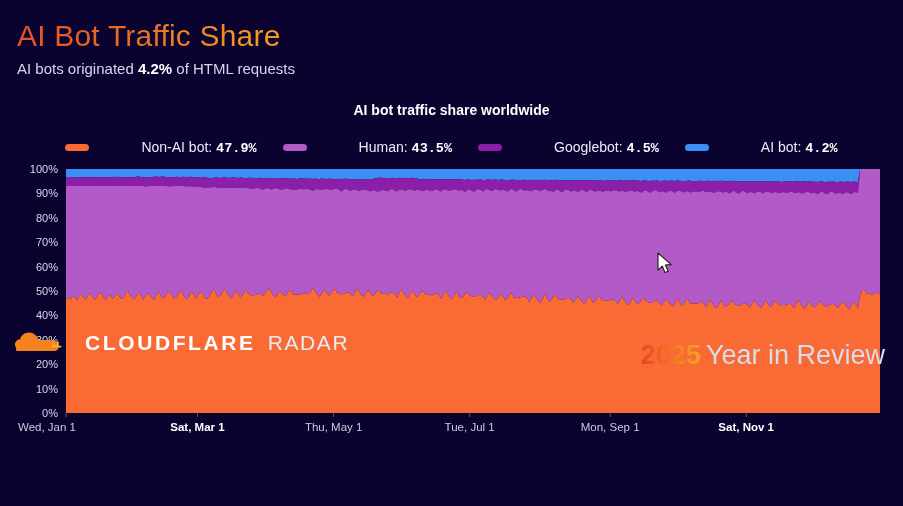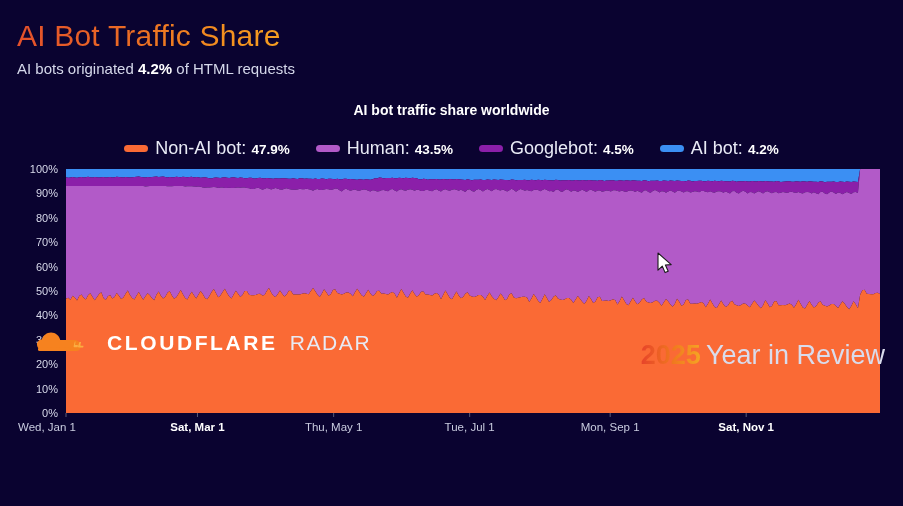--- a/index.html
+++ b/index.html
@@ -55,25 +55,26 @@
     display: flex;
     justify-content: center;
     align-items: center;
     gap: 26px;
   }
   .legend-item { display: flex; align-items: center; gap: 7px; white-space: nowrap; }
   .legend-swatch {
     width: 24px; height: 7px; border-radius: 4px; display: block;
   }
   .legend-label {
-    font-size: 18px;
+    font-size: 14px;
     color: #e9ebf6;
     font-weight: 400;
-  }
-  .legend-value { font-size: 13.5px; color: #ffffff; font-weight: 700; }
+    margin-left: 45px;
+  }
+  .legend-value { font-size: 13.5px; color: #ffffff; font-weight: 700; font-family: Liberation Mono, monospace; }
 
   
   .plot-wrap {
     position: absolute;
     left: 0; top: 160px;
     width: 903px; height: 260px;
   }
   .plot-svg { display: block; }
 
   .y-tick-text {
@@ -94,21 +95,21 @@
     width: 903px; height: 32px;
   }
 
   
   .footer {
     position: absolute;
     left: 0; bottom: 0;
     width: 903px; height: 56px;
     display: flex; align-items: center;
     justify-content: space-between;
-    padding: 0 18px 4px 34px;
+    padding: 0 18px 4px 12px;
   }
   .brand { display: flex; align-items: center; gap: 13px; }
   .cf-logo { display: block; }
   .cf-word {
     font-size: 21px;
     font-weight: 700;
     letter-spacing: 2.6px;
     color: #ffffff;
   }
   .radar-word {

